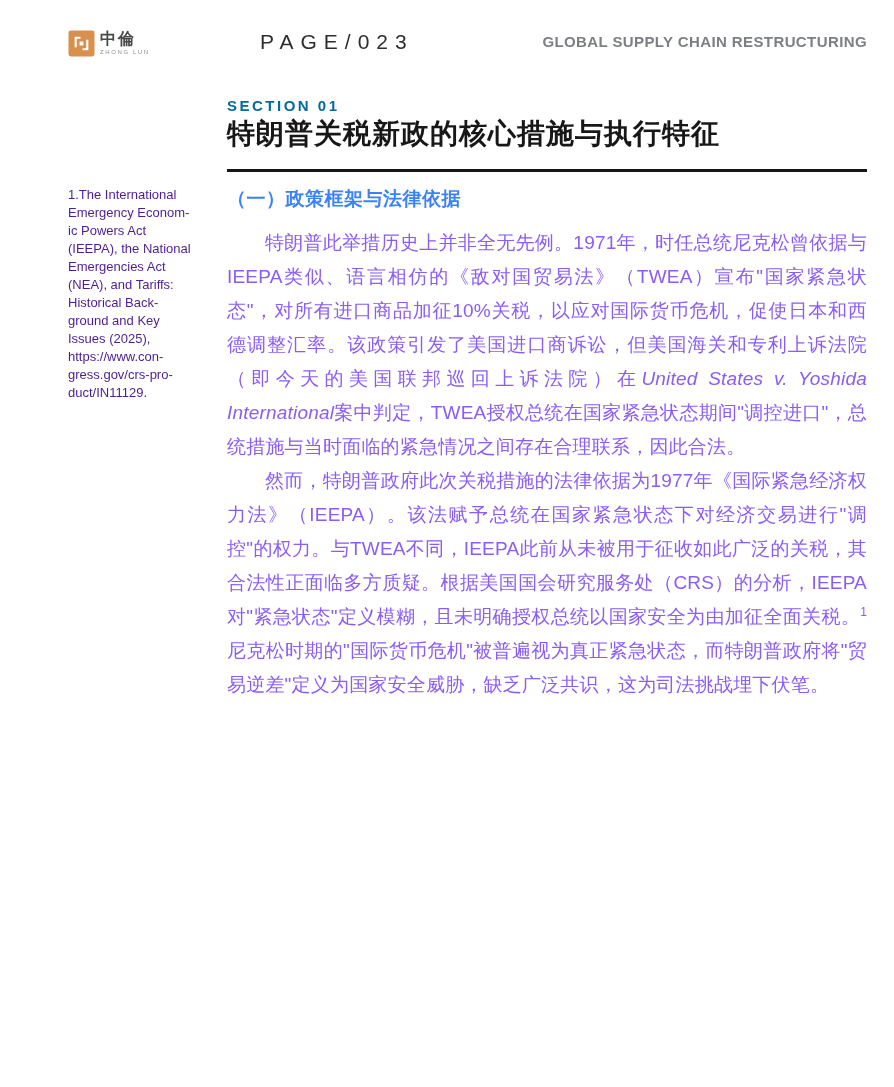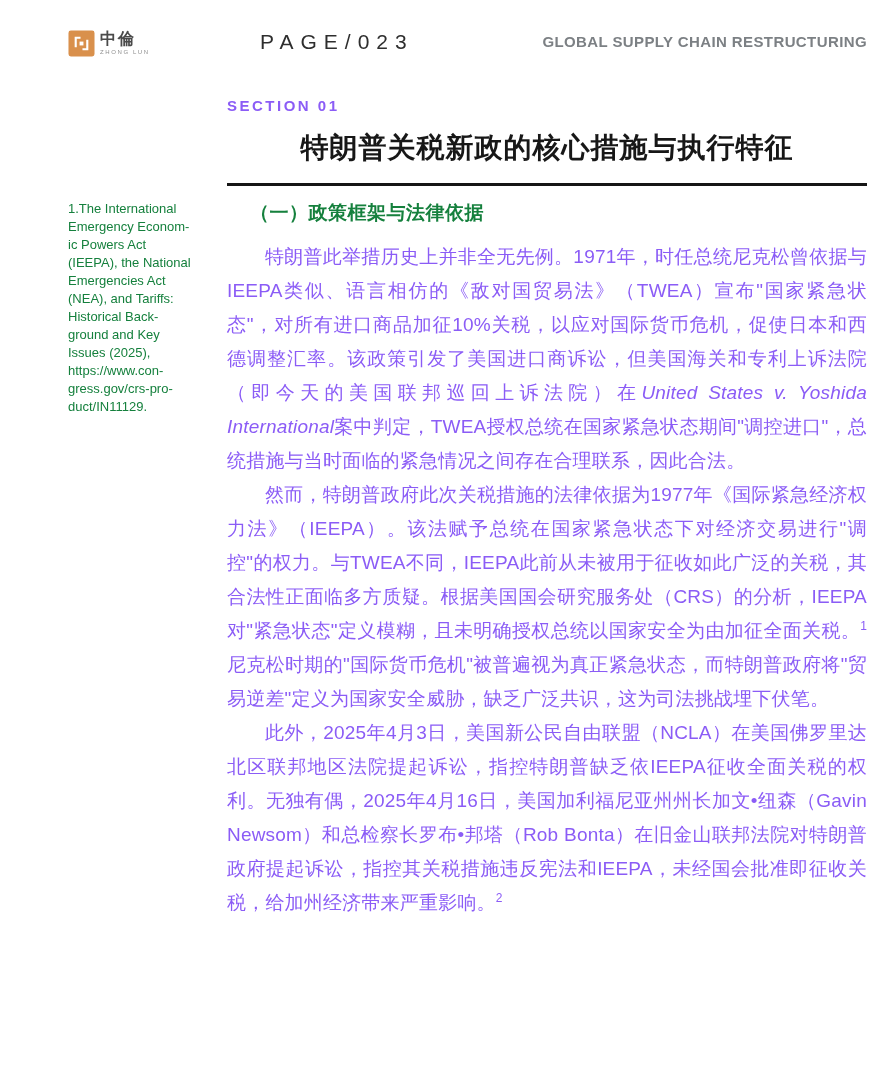--- a/index.html
+++ b/index.html
@@ -24,33 +24,33 @@
     font-size: 21px; font-weight: 500; color: #2e2e2e; letter-spacing: 7px; margin-left: 36px;
   }
   .hdr-right {
     position: absolute; right: 27px; top: 31px;
     text-align: left; font-size: 15px; font-weight: 700;
     color: #7c8084; line-height: 21px; letter-spacing: 0.4px;
   }
 
   
   .section { margin: 7px 27px 0 227px; }
-  .section-label { color: #8b5cf6; font-size: 15px; font-weight: 700; letter-spacing: 2.5px; }
-  .section-title { margin-top: 15px; font-size: 28px; font-weight: 800; color: #171717; letter-spacing: 1px; text-align: center; }
+  .section-label { color: #0369a1; font-size: 15px; font-weight: 700; letter-spacing: 2.5px; }
+  .section-title { margin-top: 1px; font-size: 28px; font-weight: 800; color: #171717; letter-spacing: 1px; }
   .rule { margin-top: 16px; height: 3px; background: #161616; }
 
   
   .content { display: grid; grid-template-columns: 159px 1fr; margin: 0 27px 0 68px; padding-top: 14px; }
   .sidebar { padding-right: 8px; }
   .footnote {
-    font-size: 13px; line-height: 18px; color: #15803d;
+    font-size: 13px; line-height: 18px; color: #4c1d95;
     white-space: pre-line; margin-bottom: 18px;
   }
   .main-col { min-width: 0; }
-  .subsection-heading { font-size: 19px; font-weight: 700; color: #15803d; margin-bottom: 14px; letter-spacing: 0.5px; margin-left: 23px; }
+  .subsection-heading { font-size: 19px; font-weight: 700; color: #3b82f6; margin-bottom: 14px; letter-spacing: 0.5px; }
   .para {
     font-size: 19px; line-height: 34px; color: #8b5cf6;
     text-align: justify; text-indent: 2em; letter-spacing: 0.2px;
   }
   .para .italic { font-style: italic; }
   .para sup { font-size: 12px; line-height: 0; vertical-align: super; }
 </style>
 </head>
 <body>
 
@@ -94,18 +94,17 @@
 Issues (2025),
 https://www.con-
 gress.gov/crs-pro-
 duct/IN11129.</div>
       </div>
     <div class="main-col">
       <div class="subsection-heading">（一）政策框架与法律依据</div>
       <div>
           <p class="para"><span>特朗普此举措历史上并非全无先例。1971年，时任总统尼克松曾依据与IEEPA类似、语言相仿的《敌对国贸易法》（TWEA）宣布"国家紧急状态"，对所有进口商品加征10%关税，以应对国际货币危机，促使日本和西德调整汇率。该政策引发了美国进口商诉讼，但美国海关和专利上诉法院（即今天的美国联邦巡回上诉法院）在</span><span class="italic">United States v. Yoshida International</span><span>案中判定，TWEA授权总统在国家紧急状态期间"调控进口"，总统措施与当时面临的紧急情况之间存在合理联系，因此合法。</span></p>
           <p class="para"><span>然而，特朗普政府此次关税措施的法律依据为1977年《国际紧急经济权力法》（IEEPA）。该法赋予总统在国家紧急状态下对经济交易进行"调控"的权力。与TWEA不同，IEEPA此前从未被用于征收如此广泛的关税，其合法性正面临多方质疑。根据美国国会研究服务处（CRS）的分析，IEEPA对"紧急状态"定义模糊，且未明确授权总统以国家安全为由加征全面关税。</span><sup>1</sup><span>尼克松时期的"国际货币危机"被普遍视为真正紧急状态，而特朗普政府将"贸易逆差"定义为国家安全威胁，缺乏广泛共识，这为司法挑战埋下伏笔。</span></p>
-          <p class="para"><span>此外，2025年4月3日，美国新公民自由联盟（NCLA）在美国佛罗里达北区联邦地区法院提起诉讼，指控特朗普缺乏依IEEPA征收全面关税的权利。无独有偶，2025年4月16日，美国加利福尼亚州州长加文•纽森（Gavin Newsom）和总检察长罗布•邦塔（Rob Bonta）在旧金山联邦法院对特朗普政府提起诉讼，指控其关税措施违反宪法和IEEPA，未经国会批准即征收关税，给加州经济带来严重影响。</span><sup>2</sup></p>
         </div>
     </div>
   </div>
 
 </div>
 
 </body></html>

